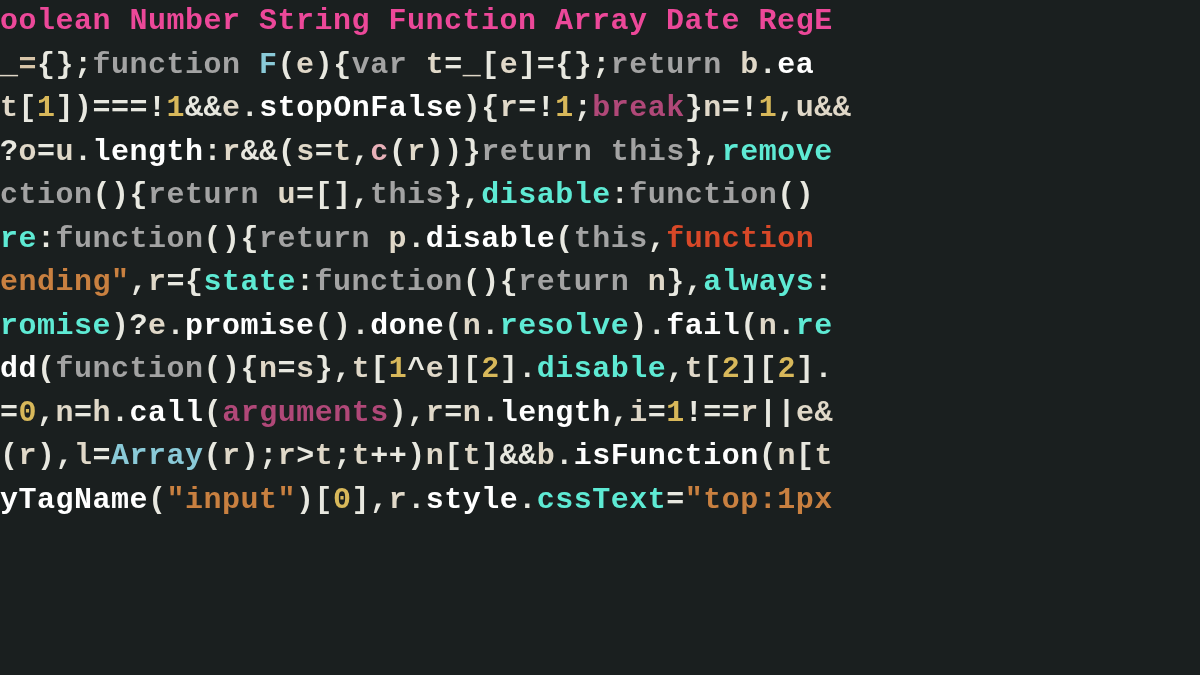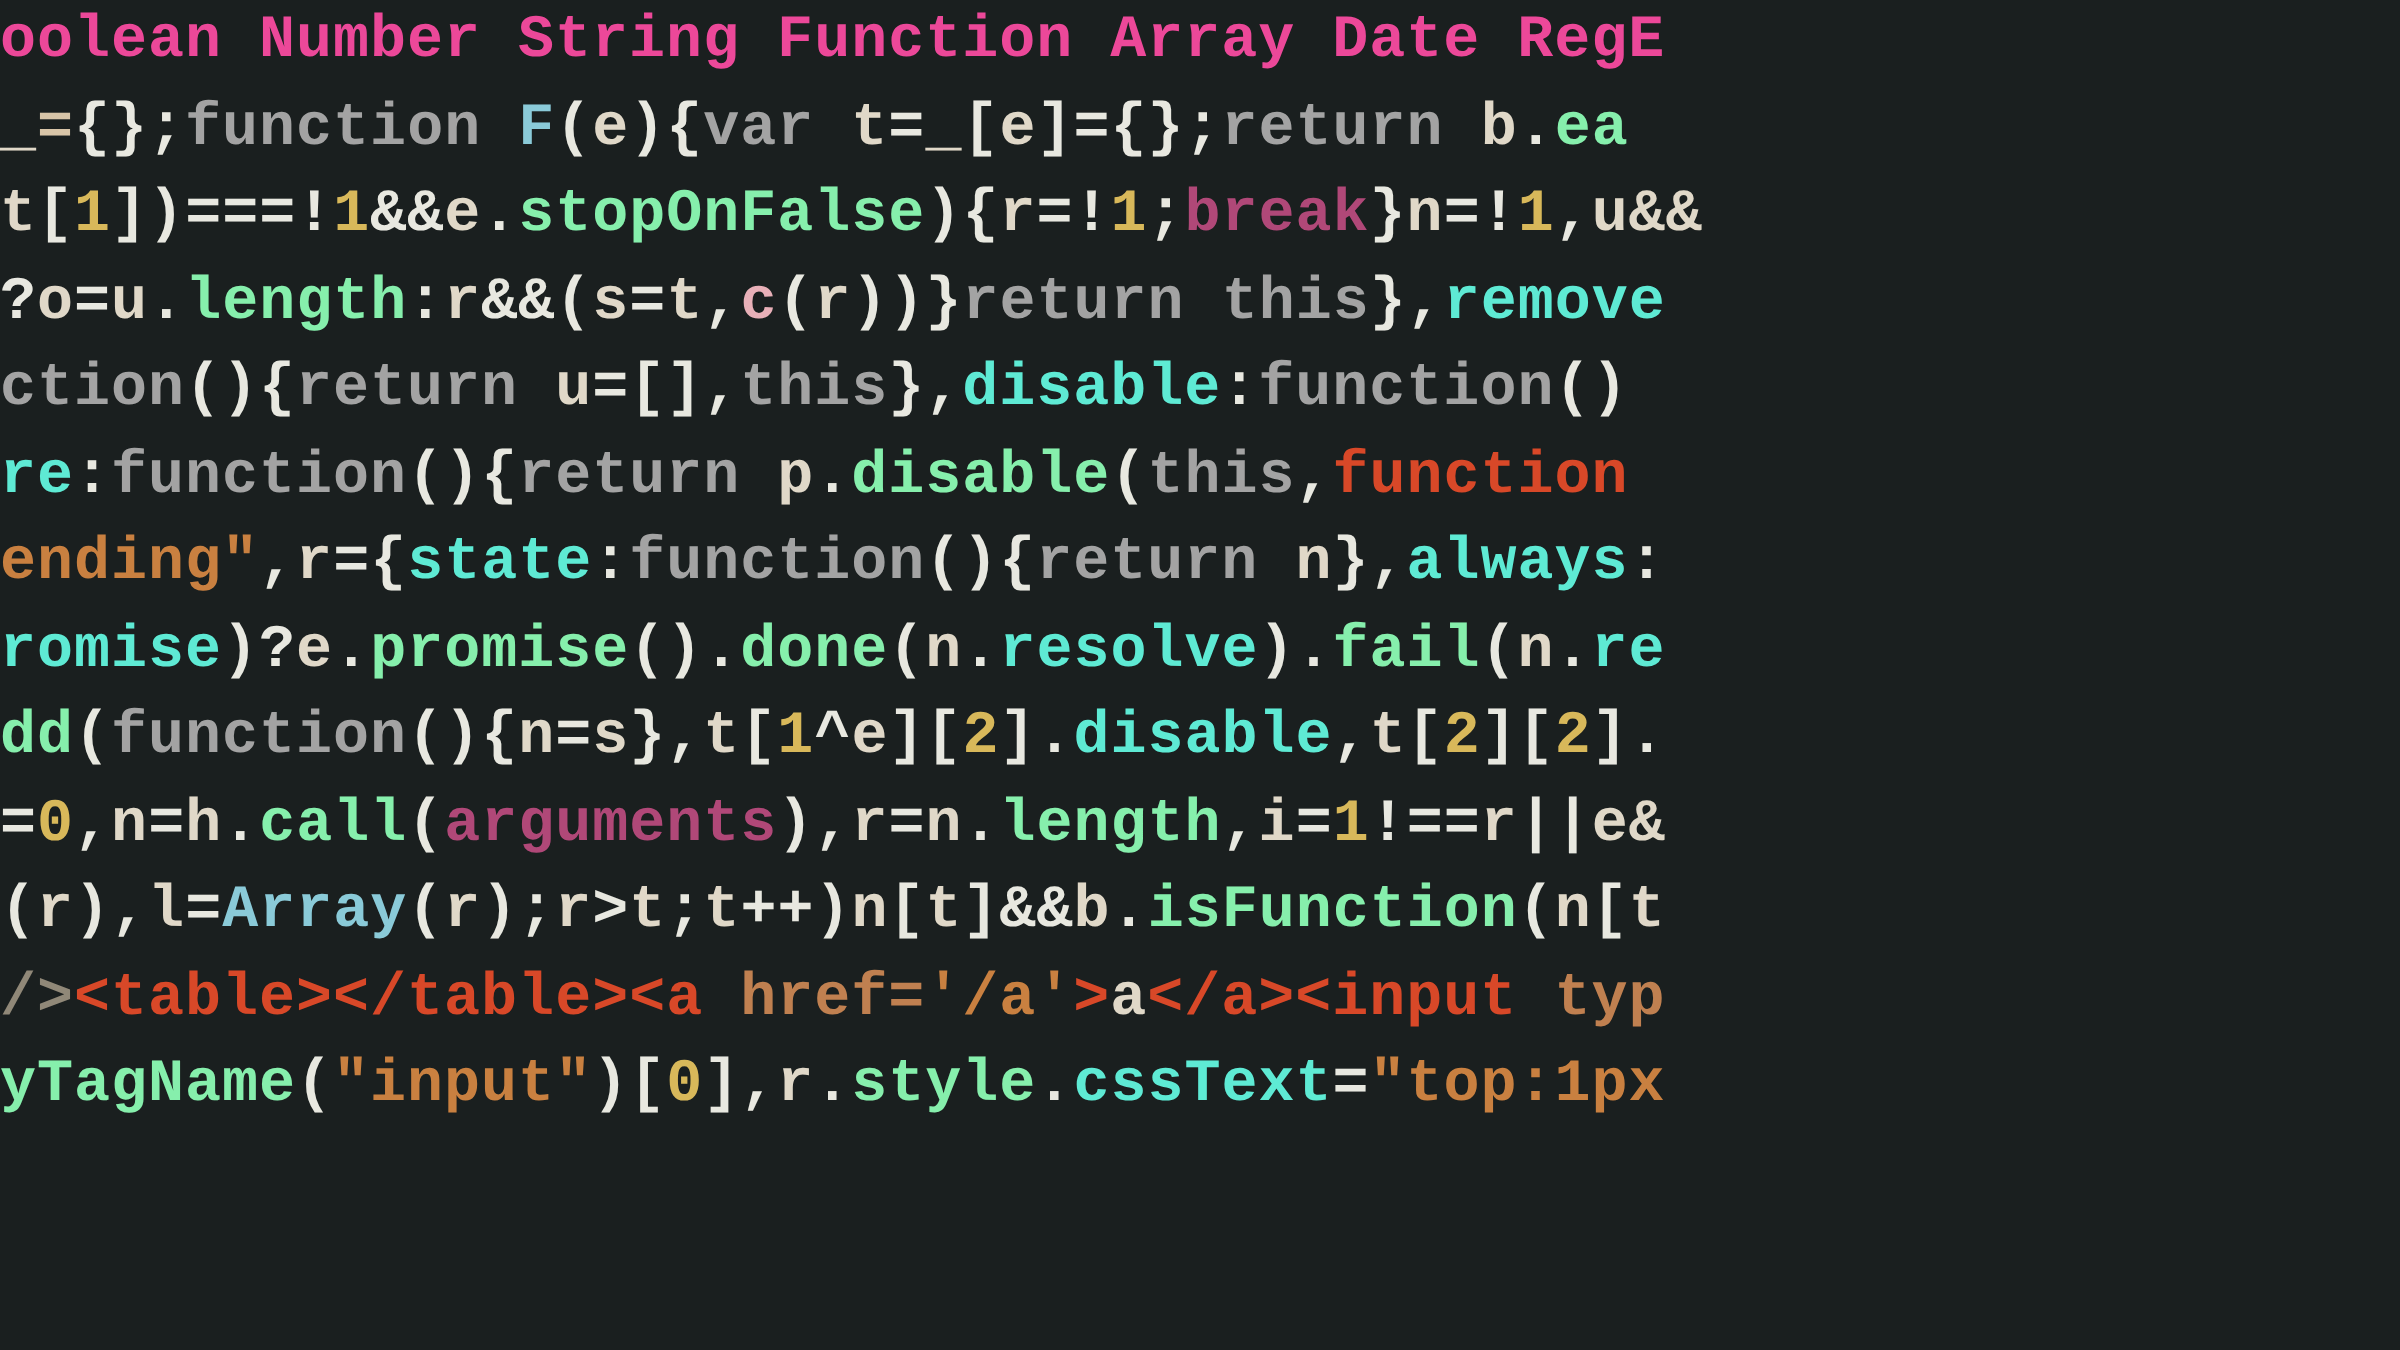--- a/index.html
+++ b/index.html
@@ -20,21 +20,21 @@
       display: block;
       white-space: pre;
     }
     .kw { color: #a3a3a3; }      
     .kw2 { color: #b04878; }     
     .fn { color: #e8b0b8; }      
     .str { color: #c98040; }     
     .num { color: #d8b85a; }     
     .id { color: #e0d8c8; }      
     .op { color: #d8c5a8; }      
-    .blue { color: #86efac; }    
+    .blue { color: #ffffff; }    
     .cyan { color: #8acad8; }    
     .red { color: #d84828; }     
     .type { color: #ec4899; }
     .pink2 { color: #5eead4; }
     .white { color: #e8e8e0; }
     .tag { color: #c08050; }
     .dim { color: #908878; }
   </style>
 </head>
 <body>
@@ -44,15 +44,14 @@
     <div class="code-line"><span class="id">_</span><span class="op">=</span><span class="white">{};</span><span class="kw">function</span><span class="cyan"> F</span><span class="white">(</span><span class="id">e</span><span class="white">){</span><span class="kw">var</span><span class="id"> t</span><span class="white">=</span><span class="id">_</span><span class="white">[</span><span class="id">e</span><span class="white">]</span><span class="white">=</span><span class="white">{};</span><span class="kw">return</span><span class="id"> b</span><span class="white">.</span><span class="blue">ea</span></div>
     <div class="code-line"><span class="id">t</span><span class="white">[</span><span class="num">1</span><span class="white">])</span><span class="white">===!</span><span class="num">1</span><span class="white">&amp;&amp;</span><span class="id">e</span><span class="white">.</span><span class="blue">stopOnFalse</span><span class="white">){</span><span class="id">r</span><span class="white">=!</span><span class="num">1</span><span class="white">;</span><span class="kw2">break</span><span class="white">}</span><span class="id">n</span><span class="white">=!</span><span class="num">1</span><span class="white">,</span><span class="id">u&amp;&amp;</span></div>
     <div class="code-line"><span class="white">?</span><span class="id">o</span><span class="white">=</span><span class="id">u</span><span class="white">.</span><span class="blue">length</span><span class="white">:</span><span class="id">r</span><span class="white">&amp;&amp;(</span><span class="id">s</span><span class="white">=</span><span class="id">t</span><span class="white">,</span><span class="fn">c</span><span class="white">(</span><span class="id">r</span><span class="white">))}</span><span class="kw">return</span><span class="kw"> this</span><span class="white">},</span><span class="pink2">remove</span></div>
     <div class="code-line"><span class="kw">ction</span><span class="white">(){</span><span class="kw">return</span><span class="id"> u</span><span class="white">=[],</span><span class="kw">this</span><span class="white">},</span><span class="pink2">disable</span><span class="white">:</span><span class="kw">function</span><span class="white">()</span></div>
     <div class="code-line"><span class="pink2">re</span><span class="white">:</span><span class="kw">function</span><span class="white">(){</span><span class="kw">return</span><span class="id"> p</span><span class="white">.</span><span class="blue">disable</span><span class="white">(</span><span class="kw">this</span><span class="white">,</span><span class="red">function</span></div>
     <div class="code-line"><span class="str">ending"</span><span class="white">,</span><span class="id">r</span><span class="white">={</span><span class="pink2">state</span><span class="white">:</span><span class="kw">function</span><span class="white">(){</span><span class="kw">return</span><span class="id"> n</span><span class="white">},</span><span class="pink2">always</span><span class="white">:</span></div>
     <div class="code-line"><span class="pink2">romise</span><span class="white">)?</span><span class="id">e</span><span class="white">.</span><span class="blue">promise</span><span class="white">().</span><span class="blue">done</span><span class="white">(</span><span class="id">n</span><span class="white">.</span><span class="pink2">resolve</span><span class="white">).</span><span class="blue">fail</span><span class="white">(</span><span class="id">n</span><span class="white">.</span><span class="pink2">re</span></div>
     <div class="code-line"><span class="blue">dd</span><span class="white">(</span><span class="kw">function</span><span class="white">(){</span><span class="id">n</span><span class="white">=</span><span class="id">s</span><span class="white">},</span><span class="id">t</span><span class="white">[</span><span class="num">1</span><span class="white">^</span><span class="id">e</span><span class="white">][</span><span class="num">2</span><span class="white">].</span><span class="pink2">disable</span><span class="white">,</span><span class="id">t</span><span class="white">[</span><span class="num">2</span><span class="white">][</span><span class="num">2</span><span class="white">].</span></div>
     <div class="code-line"><span class="white">=</span><span class="num">0</span><span class="white">,</span><span class="id">n</span><span class="white">=</span><span class="id">h</span><span class="white">.</span><span class="blue">call</span><span class="white">(</span><span class="kw2">arguments</span><span class="white">),</span><span class="id">r</span><span class="white">=</span><span class="id">n</span><span class="white">.</span><span class="blue">length</span><span class="white">,</span><span class="id">i</span><span class="white">=</span><span class="num">1</span><span class="white">!==</span><span class="id">r</span><span class="white">||</span><span class="id">e&amp;</span></div>
     <div class="code-line"><span class="white">(</span><span class="id">r</span><span class="white">),</span><span class="id">l</span><span class="white">=</span><span class="cyan">Array</span><span class="white">(</span><span class="id">r</span><span class="white">);</span><span class="id">r</span><span class="white">&gt;</span><span class="id">t</span><span class="white">;</span><span class="id">t</span><span class="white">++)</span><span class="id">n</span><span class="white">[</span><span class="id">t</span><span class="white">]&amp;&amp;</span><span class="id">b</span><span class="white">.</span><span class="blue">isFunction</span><span class="white">(</span><span class="id">n</span><span class="white">[</span><span class="id">t</span></div>
-    <div class="code-line"><span class="dim">/&gt;</span><span class="red">&lt;table&gt;</span><span class="red">&lt;/table&gt;</span><span class="red">&lt;a </span><span class="tag">href=</span><span class="str">'/a'</span><span class="red">&gt;</span><span class="id">a</span><span class="red">&lt;/a&gt;</span><span class="red">&lt;input </span><span class="tag">typ</span></div>
     <div class="code-line"><span class="blue">yTagName</span><span class="white">(</span><span class="str">"input"</span><span class="white">)[</span><span class="num">0</span><span class="white">],</span><span class="id">r</span><span class="white">.</span><span class="blue">style</span><span class="white">.</span><span class="pink2">cssText</span><span class="white">=</span><span class="str">"top:1px</span></div>
   </div>
 
 </body></html>

